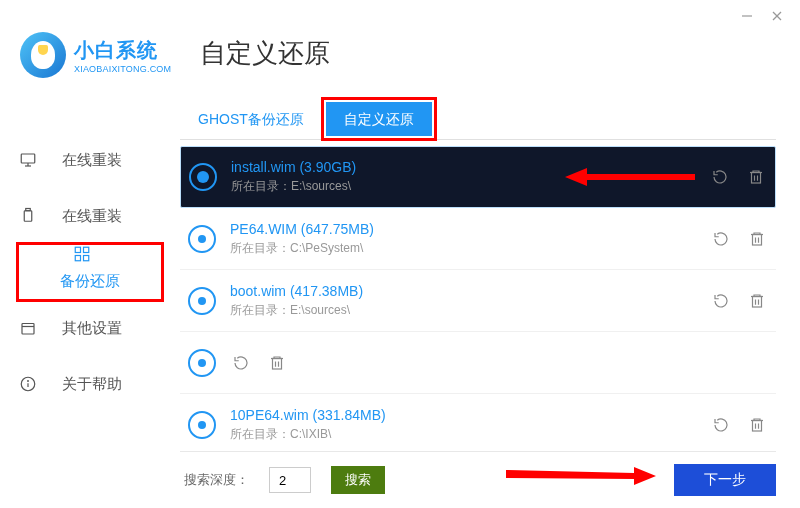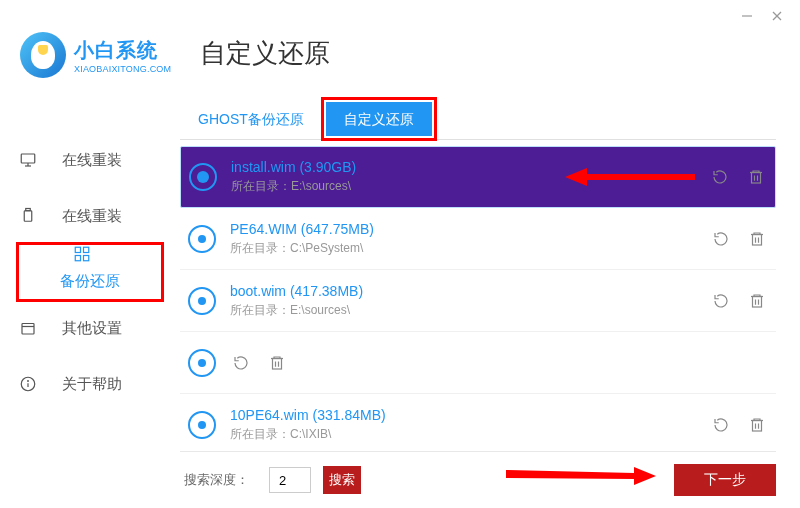--- a/index.html
+++ b/index.html
@@ -32,39 +32,39 @@
 
 
 .tabs { display: flex; align-items: center; border-bottom: 1px solid #e0e0e0; height: 42px; position: relative; }
 .tab { padding: 0 18px; height: 34px; line-height: 34px; font-size: 14px; color: #2196f3; cursor: pointer; margin-right: 4px; }
 .tab.active { background: #2196f3; color: #fff; }
 .tab.highlight-box { outline: 3px solid #f00; outline-offset: 2px; }
 
 
 .list { flex: 1; overflow: auto; margin-top: 6px; }
 .file-row { display: flex; align-items: center; height: 62px; border-bottom: 1px solid #f0f0f0; padding: 0 8px 0 4px; position: relative; }
-.file-row.selected { background: #4c1d95; border: 1px solid #bcdffb; border-radius: 2px; }
+.file-row.selected { background: #0f172a; border: 1px solid #bcdffb; border-radius: 2px; }
 .radio { width: 28px; height: 28px; border: 2px solid #2196f3; border-radius: 50%; display: flex; align-items: center; justify-content: center; margin: 0 14px 0 4px; flex-shrink: 0; }
 .radio.sel::after { content:""; width:12px; height:12px; background:#2196f3; border-radius:50%; }
 .radio:not(.sel)::after { content:""; width:8px; height:8px; background:#2196f3; border-radius:50%; }
 .file-info { flex: 1; min-width: 0; }
 .file-name { color: #2196f3; font-size: 14px; margin-bottom: 3px; }
 .file-path { color: #999; font-size: 12px; }
 .row-actions { display: flex; gap: 14px; align-items: center; color: #888; }
 .row-btn { width: 22px; height: 22px; display: flex; align-items: center; justify-content: center; cursor: pointer; }
 
 
 .arrow { position: absolute; pointer-events: none; }
 
 
 .footer { display: flex; align-items: center; padding: 12px 0 12px 4px; border-top: 1px solid #e8e8e8; margin-top: 4px; position: relative; }
 .depth-label { font-size: 13px; color: #666; margin-right: 20px; }
 .depth-input { width: 42px; height: 26px; border: 1px solid #ccc; text-align: center; font-size: 13px; }
-.search-btn { margin-left: 12px; background: #b91c1c; color: #fff; border: none; height: 28px; padding: 0 6px; font-size: 13px; cursor: pointer; }
-.next-btn { margin-left: auto; background: #b91c1c; color: #fff; border: none; height: 32px; padding: 0 30px; font-size: 14px; cursor: pointer; }
+.search-btn { margin-left: 20px; background: #4d7c0f; color: #fff; border: none; height: 28px; padding: 0 14px; font-size: 13px; cursor: pointer; }
+.next-btn { margin-left: auto; background: #1d4ed8; color: #fff; border: none; height: 32px; padding: 0 30px; font-size: 14px; cursor: pointer; }
 
 svg { display: block; }
 </style>
 </head>
 <body>
 
 <div class="titlebar">
   <div class="win-btn">
     <svg width="12" height="12" viewBox="0 0 12 12">
         <line x1="1" y1="6" x2="11" y2="6" stroke="currentColor" stroke-width="1.2"></line>

